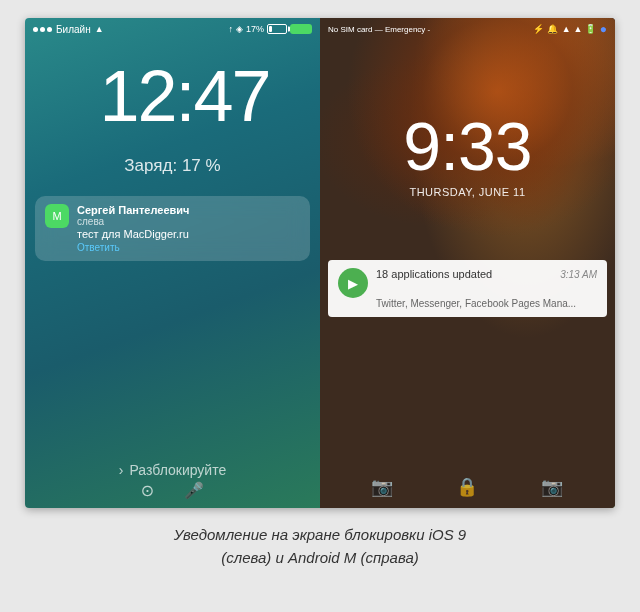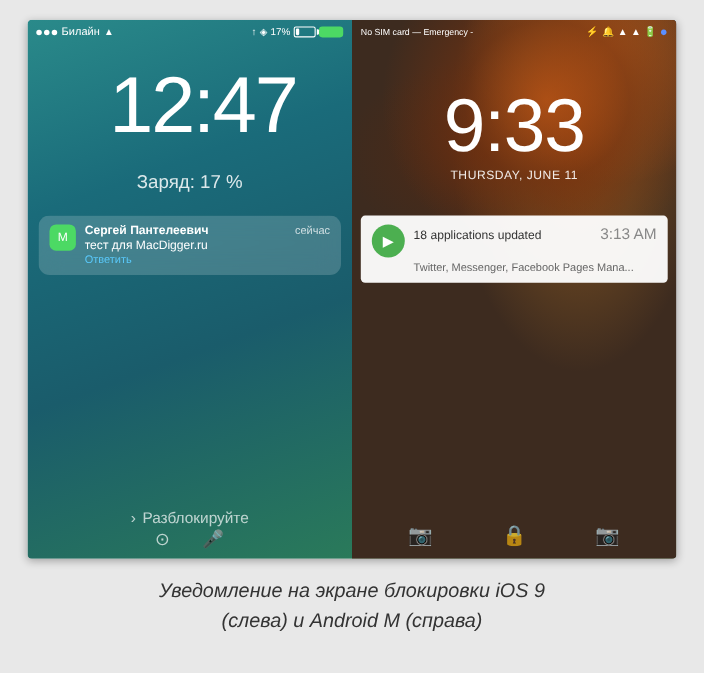--- a/index.html
+++ b/index.html
@@ -118,22 +118,23 @@
       justify-content: center;
       font-size: 12px;
     }
 
     .notif-content-ios {
       flex: 1;
     }
 
     .notif-header-ios {
       display: flex;
-      justify-content: space-between;
+      justify-content: flex-end;
       align-items: baseline;
+      flex-direction: column;
     }
 
     .notif-app-ios {
       font-size: 11px;
       font-weight: 600;
       color: white;
     }
 
     .notif-time-ios {
       font-size: 10px;
@@ -216,20 +217,21 @@
         radial-gradient(ellipse at 40% 50%, rgba(100,40,10,0.5) 0%, transparent 50%);
     }
 
     .android-content {
       position: relative;
       z-index: 2;
       width: 100%;
       height: 100%;
       display: flex;
       flex-direction: column;
+      gap: 32px;
     }
 
     .android-status-bar {
       display: flex;
       justify-content: space-between;
       align-items: center;
       padding: 4px 8px;
       height: 22px;
     }
 
@@ -298,22 +300,23 @@
       align-items: baseline;
     }
 
     .notif-title-android {
       font-size: 11px;
       font-weight: 500;
       color: #333;
     }
 
     .notif-time-android {
-      font-size: 14px;
+      font-size: 10px;
       color: #888;
+      font-style: italic;
     }
 
     .notif-body-android {
       font-size: 10px;
       color: #666;
       margin-top: 18px;
     }
 
     .android-bottom-icons {
       position: absolute;
@@ -326,21 +329,21 @@
 
     .android-bottom-icon {
       color: rgba(255,255,255,0.75);
       font-size: 18px;
     }
 
     
     .caption {
       text-align: center;
       margin-top: 16px;
-      font-size: 18px;
+      font-size: 15px;
       font-style: italic;
       color: #333;
       line-height: 1.5;
       max-width: 400px;
     }
 
     
     .battery-bar {
       display: inline-flex;
       align-items: center;
@@ -401,21 +404,21 @@
       <div class="ios-battery-text">Заряд: 17 %</div>
     </div>
 
     <div class="ios-notification">
       <div class="notif-icon-ios">
         <span style="color:white;font-size:11px;">M</span>
       </div>
       <div class="notif-content-ios">
         <div class="notif-header-ios">
           <span class="notif-app-ios">Сергей Пантелеевич</span>
-          <span class="notif-time-ios">сейчас</span>
+          <span class="notif-time-ios">слева</span>
         </div>
         <div class="notif-title-ios">тест для MacDigger.ru</div>
         <div class="notif-reply-ios">Ответить</div>
       </div>
     </div>
 
     <div class="ios-unlock-bar">
       <span class="unlock-chevron">›</span>
       <span class="unlock-text">Разблокируйте</span>
     </div>

